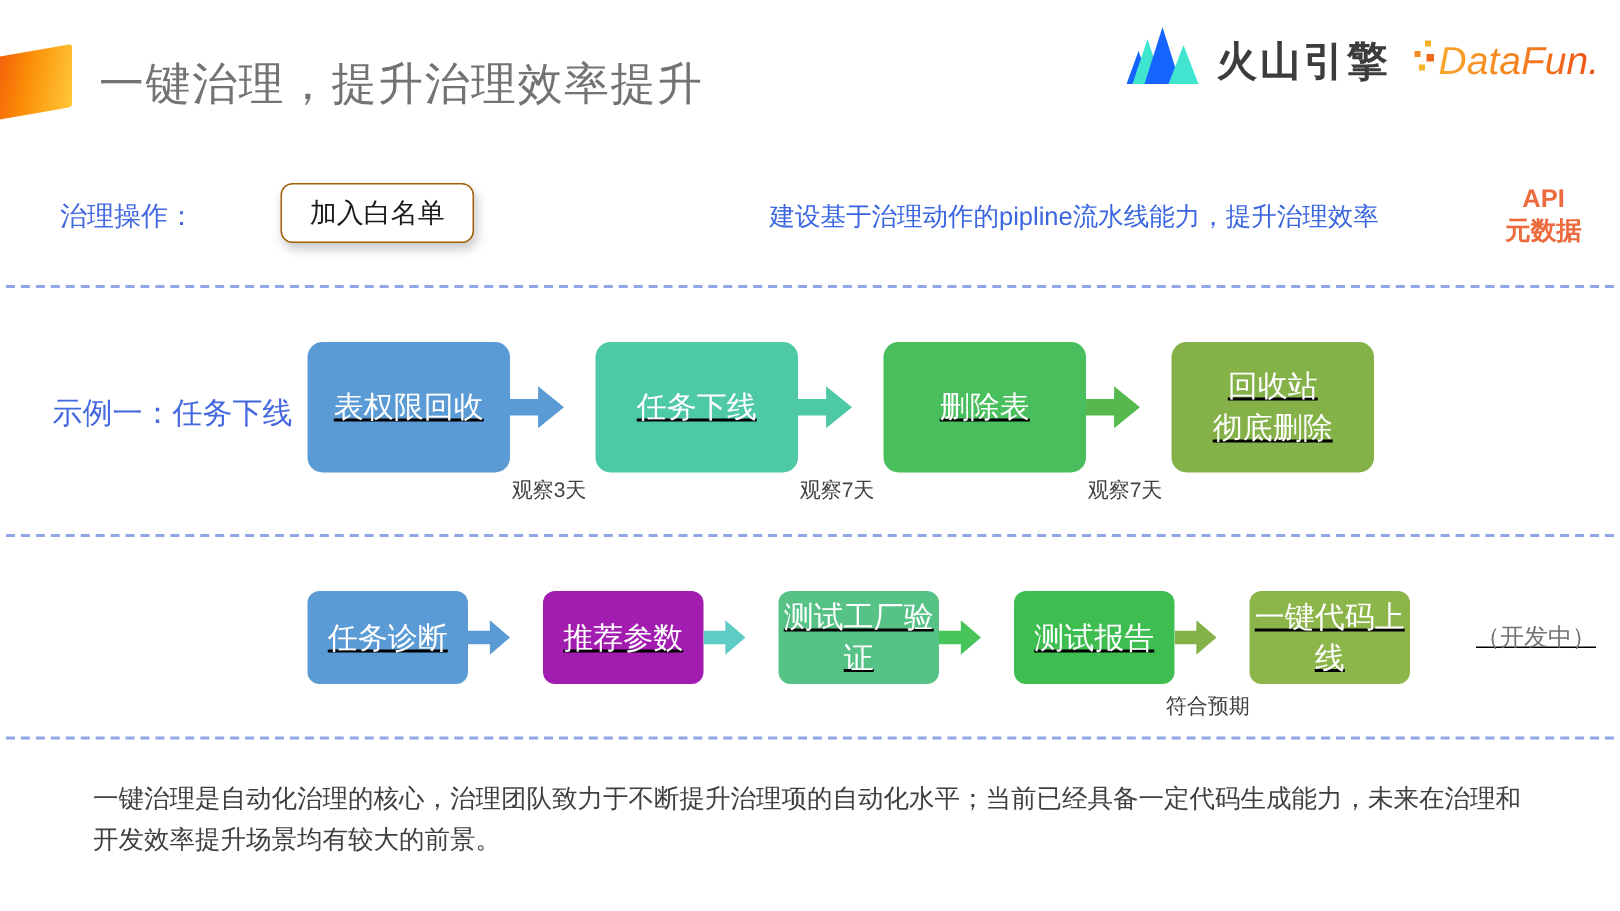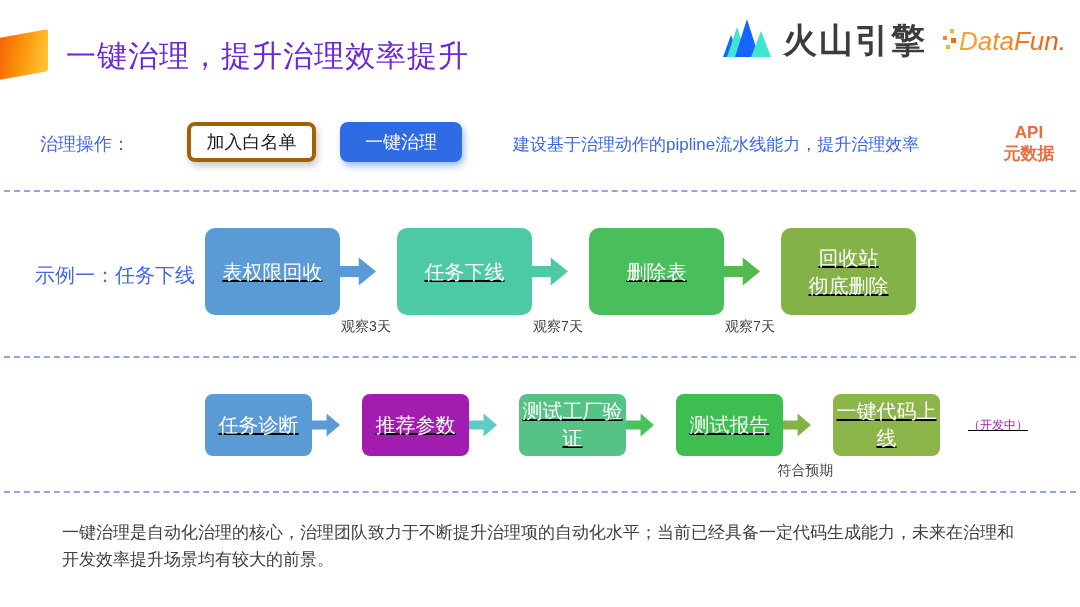--- a/index.html
+++ b/index.html
@@ -7,43 +7,43 @@
     width:1080px;height:607px;position:relative;background:#ffffff;overflow:hidden;
     font-family:"Liberation Sans","DejaVu Sans",sans-serif;
   }
   
   .title-icon{
     position:absolute;left:-6px;top:34px;width:54px;height:42px;
     background:linear-gradient(100deg,#f2570b 0%,#fb8f07 45%,#ffc838 100%);
     transform:skewY(-10deg);border-radius:2px;
   }
   .page-title{
-    position:absolute;left:66px;top:36px;font-size:30px;color:#6d28d9;
+    position:absolute;left:66px;top:36px;font-size:30px;color:#737373;
     font-weight:500;letter-spacing:1px;
   }
   .logo-area{position:absolute;right:14px;top:18px;display:flex;align-items:center;gap:14px;}
   .volcano{display:flex;align-items:center;gap:8px;}
-  .volcano-text{font-size:34px;font-weight:bold;color:#3c3c3c;letter-spacing:2px;}
+  .volcano-text{font-size:27px;font-weight:bold;color:#3c3c3c;letter-spacing:2px;}
   .datafun{display:flex;align-items:flex-end;gap:2px;}
   .datafun-text{
     font-size:26px;font-weight:normal;font-style:italic;
     background:linear-gradient(90deg,#f9a62a 0%,#f4791f 60%,#ef4e13 100%);
     -webkit-background-clip:text;background-clip:text;color:transparent;
   }
   
   .ops-row{position:absolute;left:0;top:116px;width:1080px;height:52px;}
   .ops-label{position:absolute;left:40px;top:16px;font-size:18px;color:#4468e0;}
   .btn{
     position:absolute;top:6px;height:40px;border-radius:8px;border:none;
     display:flex;align-items:center;justify-content:center;font-size:18px;cursor:pointer;
     font-family:inherit;
   }
   .btn-white{
     left:187px;width:129px;background:#ffffff;color:#1a1a1a;
-    border:4px solid #a16207;box-shadow:2px 4px 7px rgba(0,0,0,0.22);
+    border:1px solid #a16207;box-shadow:2px 4px 7px rgba(0,0,0,0.22);
   }
   .btn-blue{
     left:340px;width:122px;background:#2e6be5;color:#ffffff;
     box-shadow:2px 4px 7px rgba(46,107,229,0.45);
   }
   .ops-desc{position:absolute;left:513px;top:17px;font-size:17px;color:#3a66e0;}
   .api-block{
     position:absolute;right:16px;top:6px;width:70px;text-align:center;
     font-size:17px;font-weight:bold;color:#ed6a3d;line-height:21px;white-space:pre-line;
   }
@@ -70,21 +70,21 @@
   .arrow{
     clip-path:polygon(0 33%,52% 33%,52% 6%,100% 50%,52% 94%,52% 67%,0 67%);
   }
   .ex1 .arrow{width:36px;height:32px;}
   .ex2 .arrow{width:28px;height:26px;}
   .arrow-caption{
     position:absolute;top:100%;left:50%;transform:translate(-55%,3px);
     font-size:14px;color:#3f3f3f;white-space:nowrap;
   }
   .ex2 .arrow-caption{transform:translate(-55%,6px);}
-  .dev-note{align-self:center;margin-left:28px;font-size:12px;color:#a21caf;white-space:nowrap;}
+  .dev-note{align-self:center;margin-left:44px;font-size:16px;color:#737373;white-space:nowrap;}
   
   .footer-text{
     position:absolute;left:62px;top:519px;width:958px;
     font-size:17px;line-height:27px;color:#3f3f3f;
   }
 </style>
 </head>
 <body>
 
 <div class="title-icon"></div>
@@ -111,21 +111,20 @@
         <rect x="5" y="18" width="4" height="4" fill="#f6b32a"></rect>
       </svg>
     </span>
     <span class="datafun-text">DataFun.</span>
   </div>
 </div>
 
 <div class="ops-row">
   <span class="ops-label">治理操作：</span>
   <button class="btn btn-white">加入白名单</button>
-  <button class="btn btn-blue">一键治理</button>
   <span class="ops-desc">建设基于治理动作的pipline流水线能力，提升治理效率</span>
   <div class="api-block">API
 元数据</div>
 </div>
 
 <div class="dashed sep1"></div>
 
 <div class="example ex1">
   <span class="ex-label">示例一：任务下线</span>
   <div class="flow">

